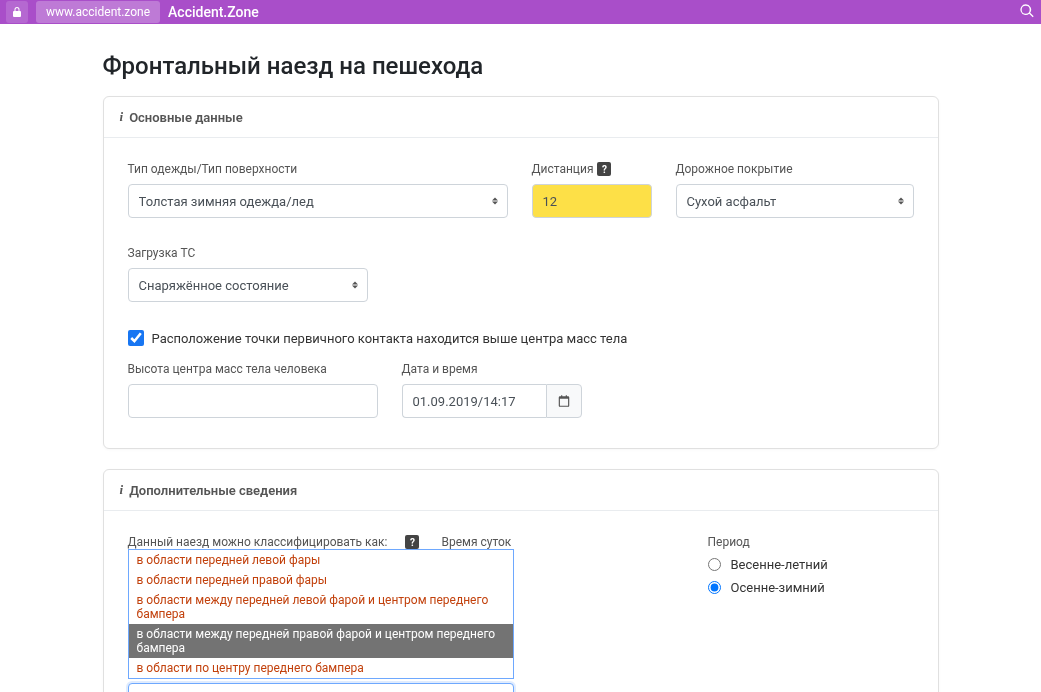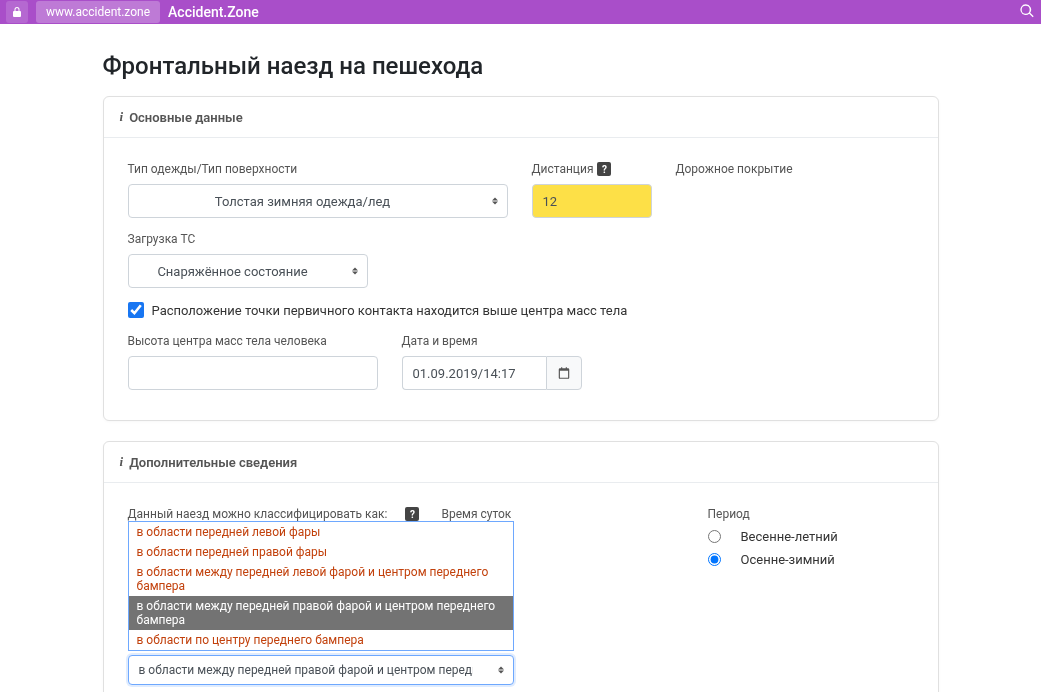--- a/index.html
+++ b/index.html
@@ -16,30 +16,30 @@
   .body-area { background: #ffffff; padding: 28px 0 40px; }
   .container { max-width: 836px; margin: 0 auto; }
 
   .page-title { font-size: 24px; font-weight: 500; color: #212529; margin: 0 0 16px; }
 
   .card { background: #fff; border: 1px solid #e0e0e0; border-radius: 6px; box-shadow: 0 1px 3px rgba(0,0,0,0.03); margin-bottom: 20px; }
   .card-header { padding: 12px 16px; border-bottom: 1px solid #e9ecef; font-size: 13px; font-weight: 600; color: #555; display: flex; align-items: center; gap: 6px; }
   .card-header .info-i { font-family: Georgia, serif; font-style: italic; font-weight: bold; color: #555; }
   .card-body { padding: 24px 24px 30px; }
 
-  .row { display: flex; gap: 24px; margin-bottom: 14px; flex-wrap: wrap; }
+  .row { display: flex; gap: 24px; margin-bottom: 28px; flex-wrap: wrap; }
   .col { flex: 1; min-width: 0; }
   .col-fixed-240 { flex: 0 0 240px; }
   .col-fixed-130 { flex: 0 0 120px; }
 
   .flabel { display: flex; align-items: center; gap: 4px; font-size: 12px; color: #555; margin-bottom: 8px; }
   .help-badge { background: #444; color: #fff; width: 14px; height: 14px; display: inline-flex; align-items: center; justify-content: center; border-radius: 2px; font-size: 10px; font-weight: bold; }
 
   .form-control, .form-select { width: 100%; height: 34px; border: 1px solid #ced4da; border-radius: 4px; padding: 0 10px; font-size: 13px; background: #fff; color: #495057; }
-  .form-select { appearance: none; padding-right: 40px; text-align: center; }
+  .form-select { appearance: none; padding-right: 40px; }
   .select-wrap { position: relative; }
   .select-caret { position: absolute; right: 10px; top: 50%; transform: translateY(-50%); pointer-events: none; display:flex; flex-direction:column; gap:1px; }
   .select-caret span { width:0; height:0; border-left:3px solid transparent; border-right:3px solid transparent; }
   .select-caret .up { border-bottom:3px solid #555; }
   .select-caret .down { border-top:3px solid #555; }
 
   .input-warning { background: #fde047; }
   .input-group { display: flex; }
   .input-group .form-control { border-top-right-radius: 0; border-bottom-right-radius: 0; border-right: none; flex:1; }
   .input-addon { width: 36px; border: 1px solid #ced4da; border-top-right-radius: 4px; border-bottom-right-radius: 4px; background: #f8f9fa; display:flex; align-items:center; justify-content:center; }
@@ -52,21 +52,21 @@
   .classify-label { font-size:12px; color:#555; display:flex; align-items:flex-end; gap:18px; margin-bottom:0; }
   .labels-row { display:flex; align-items:flex-end; margin-bottom:0; }
   .time-label { font-size:12px; color:#555; margin-left: 22px; }
 
   .dropdown-open { border:1px solid #6ea8fe; background:#fff; width: 386px; }
   .dropdown-open .opt { padding: 3px 8px; font-size:12px; color:#c2410c; cursor:default; }
   .dropdown-open .opt.sel { background:#737373; color:#fff; }
   .select-below { width:386px; margin-top:4px; }
   .select-below .form-select { border:1px solid #6ea8fe; box-shadow: 0 0 0 2px rgba(47,126,246,0.15); font-size:12px; height:30px; }
 
-  .radio-group label { display:flex; align-items:center; gap:20px; font-size:13px; color:#333; margin-bottom:8px; cursor:default; }
+  .radio-group label { display:flex; align-items:center; gap:10px; font-size:13px; color:#333; margin-bottom:8px; cursor:default; }
   .radio-group input[type=radio]{ width:13px; height:13px; }
 
   .period-col { flex:0 0 240px; }
 </style>
 </head>
 <body>
 
 <div class="url-bar">
   <div class="url-lock">
     <svg viewBox="0 0 24 24">
@@ -109,20 +109,29 @@
           </div>
           <div class="col col-fixed-130">
             <div class="flabel">
               <span>Дистанция</span>
               <span class="help-badge">?</span>
             </div>
             <input class="form-control input-warning" value="12" style="">
           </div>
           <div class="col">
             <div class="flabel">Дорожное покрытие</div>
+            <div class="select-wrap">
+              <select class="form-select">
+                <option>Сухой асфальт</option>
+              </select>
+              <div class="select-caret">
+                  <span class="up"></span>
+                  <span class="down"></span>
+                </div>
+            </div>
           </div>
         </div>
 
         <div class="row">
           <div class="col col-fixed-240">
             <div class="flabel">Загрузка ТС</div>
             <div class="select-wrap">
               <select class="form-select">
                 <option>Снаряжённое состояние</option>
               </select>

